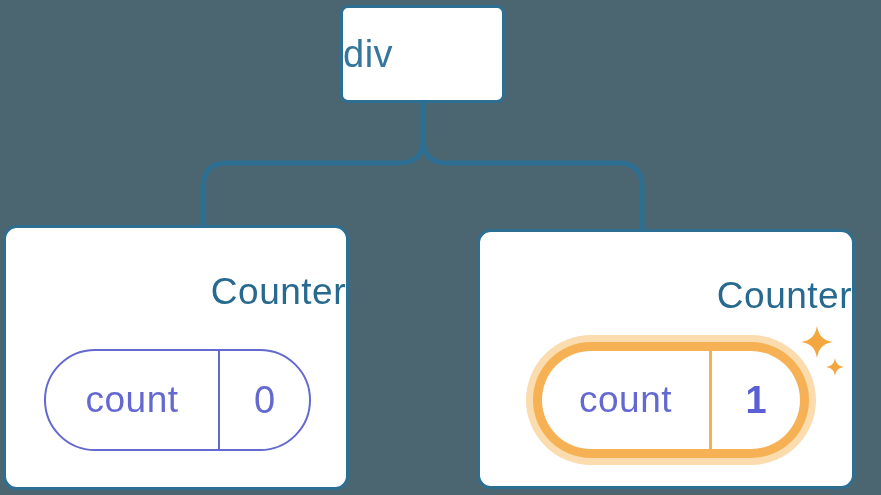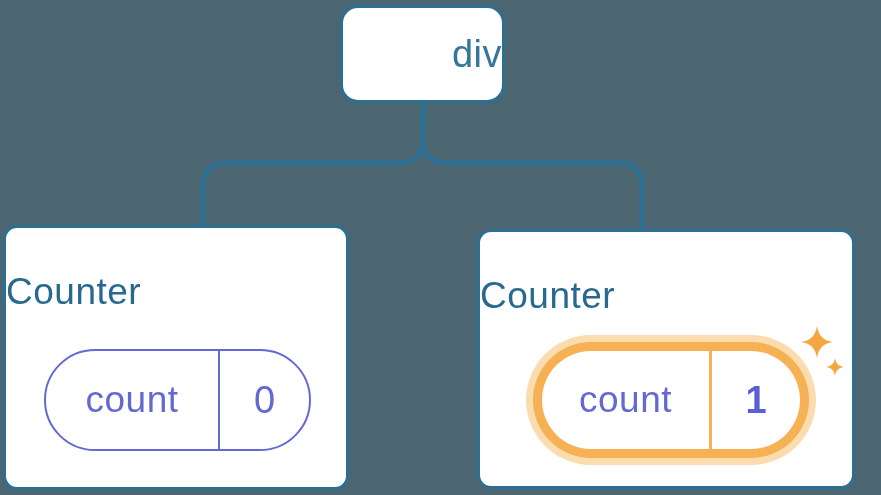--- a/index.html
+++ b/index.html
@@ -26,38 +26,38 @@
   .connectors{
     position:absolute;left:0;top:0;width:881px;height:495px;
   }
   .connectors path{
     fill:none;stroke:var(--line);stroke-width:5;
   }
   .node-root{
     position:absolute;left:340px;top:5px;width:165px;height:98px;
     background:var(--node-fill);
     border:3px solid var(--line);
-    border-radius:18px;
-    display:flex;align-items:center;justify-content:flex-end;
+    border-radius:8px;
+    display:flex;align-items:center;justify-content:flex-start;
   }
   .root-label{
     font-size:38px;font-weight:500;color:var(--root-text);
     letter-spacing:0.5px;
   }
   .card{
     position:absolute;
     background:var(--node-fill);
     border:3px solid var(--line);
     border-radius:14px;
   }
   .card-left{left:3px;top:225px;width:346px;height:265px;}
   .card-right{left:477px;top:229px;width:378px;height:260px;}
   .card-title{
     position:absolute;top:42px;left:0;width:100%;
-    text-align:left;
+    text-align:right;
     font-size:37px;font-weight:500;line-height:44px;
     color:var(--title-text);
     letter-spacing:0.5px;
   }
   .state-pill{
     position:absolute;
     display:flex;align-items:stretch;
     background:var(--node-fill);
   }
   .state-pill.plain{

